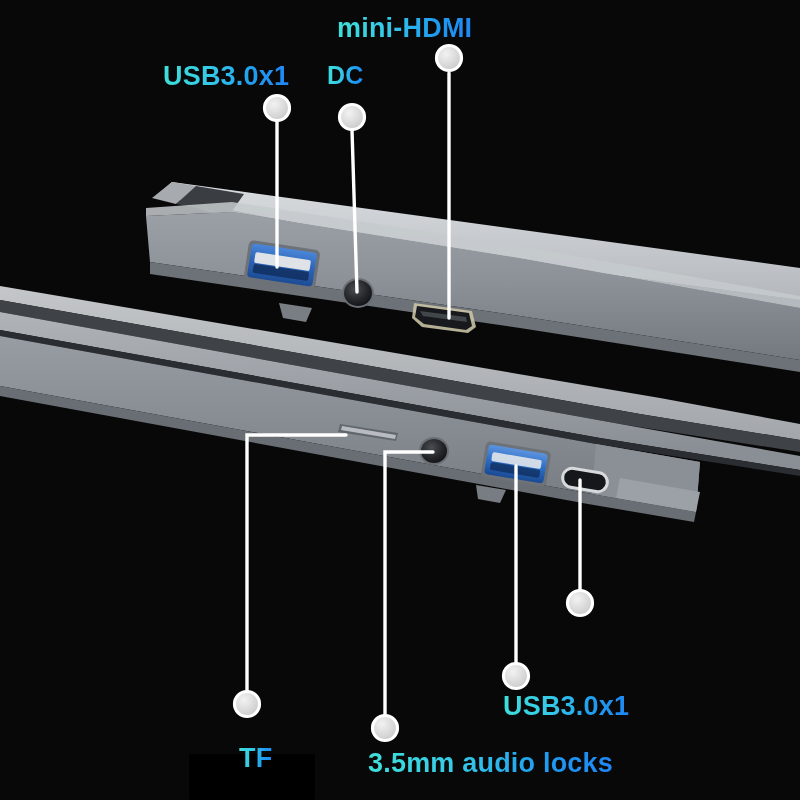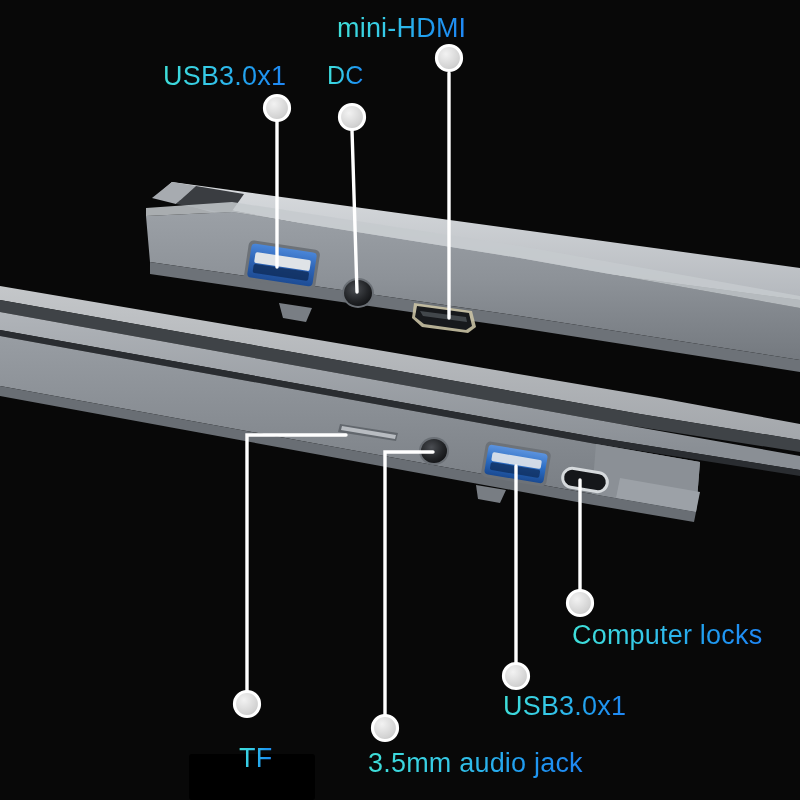--- a/index.html
+++ b/index.html
@@ -18,21 +18,21 @@
   #scene {
     position: absolute;
     inset: 0;
     width: 800px;
     height: 800px;
   }
   .label {
     position: absolute;
     white-space: nowrap;
     font-family: "Liberation Sans", sans-serif;
-    font-weight: 400;
+    font-weight: 700;
     background: linear-gradient(100deg, #3fe0d8 0%, #35c9e8 38%, #1f9bf0 72%, #1f86f5 100%);
     -webkit-background-clip: text;
     background-clip: text;
     color: transparent;
     -webkit-text-fill-color: transparent;
     letter-spacing: 0.2px;
   }
   .lbl-usb-top    { left: 163px; top: 61px;  font-size: 27px; }
   .lbl-dc         { left: 327px; top: 61px;  font-size: 25px; }
   .lbl-hdmi       { left: 337px; top: 13px;  font-size: 27px; }
@@ -219,17 +219,16 @@
       </g>
     </g>
   </svg>
 
   <div id="blackbox"></div>
 
   <div class="label lbl-usb-top">USB3.0x1</div>
   <div class="label lbl-dc">DC</div>
   <div class="label lbl-hdmi">mini-HDMI</div>
   <div class="label lbl-tf">TF</div>
-  <div class="label lbl-audio">3.5mm audio jack</div>
+  <div class="label lbl-audio">3.5mm audio locks</div>
   <div class="label lbl-usb-bottom">USB3.0x1</div>
-  <div class="label lbl-locks">Computer locks</div>
 
 </div>
 
 </body></html>

